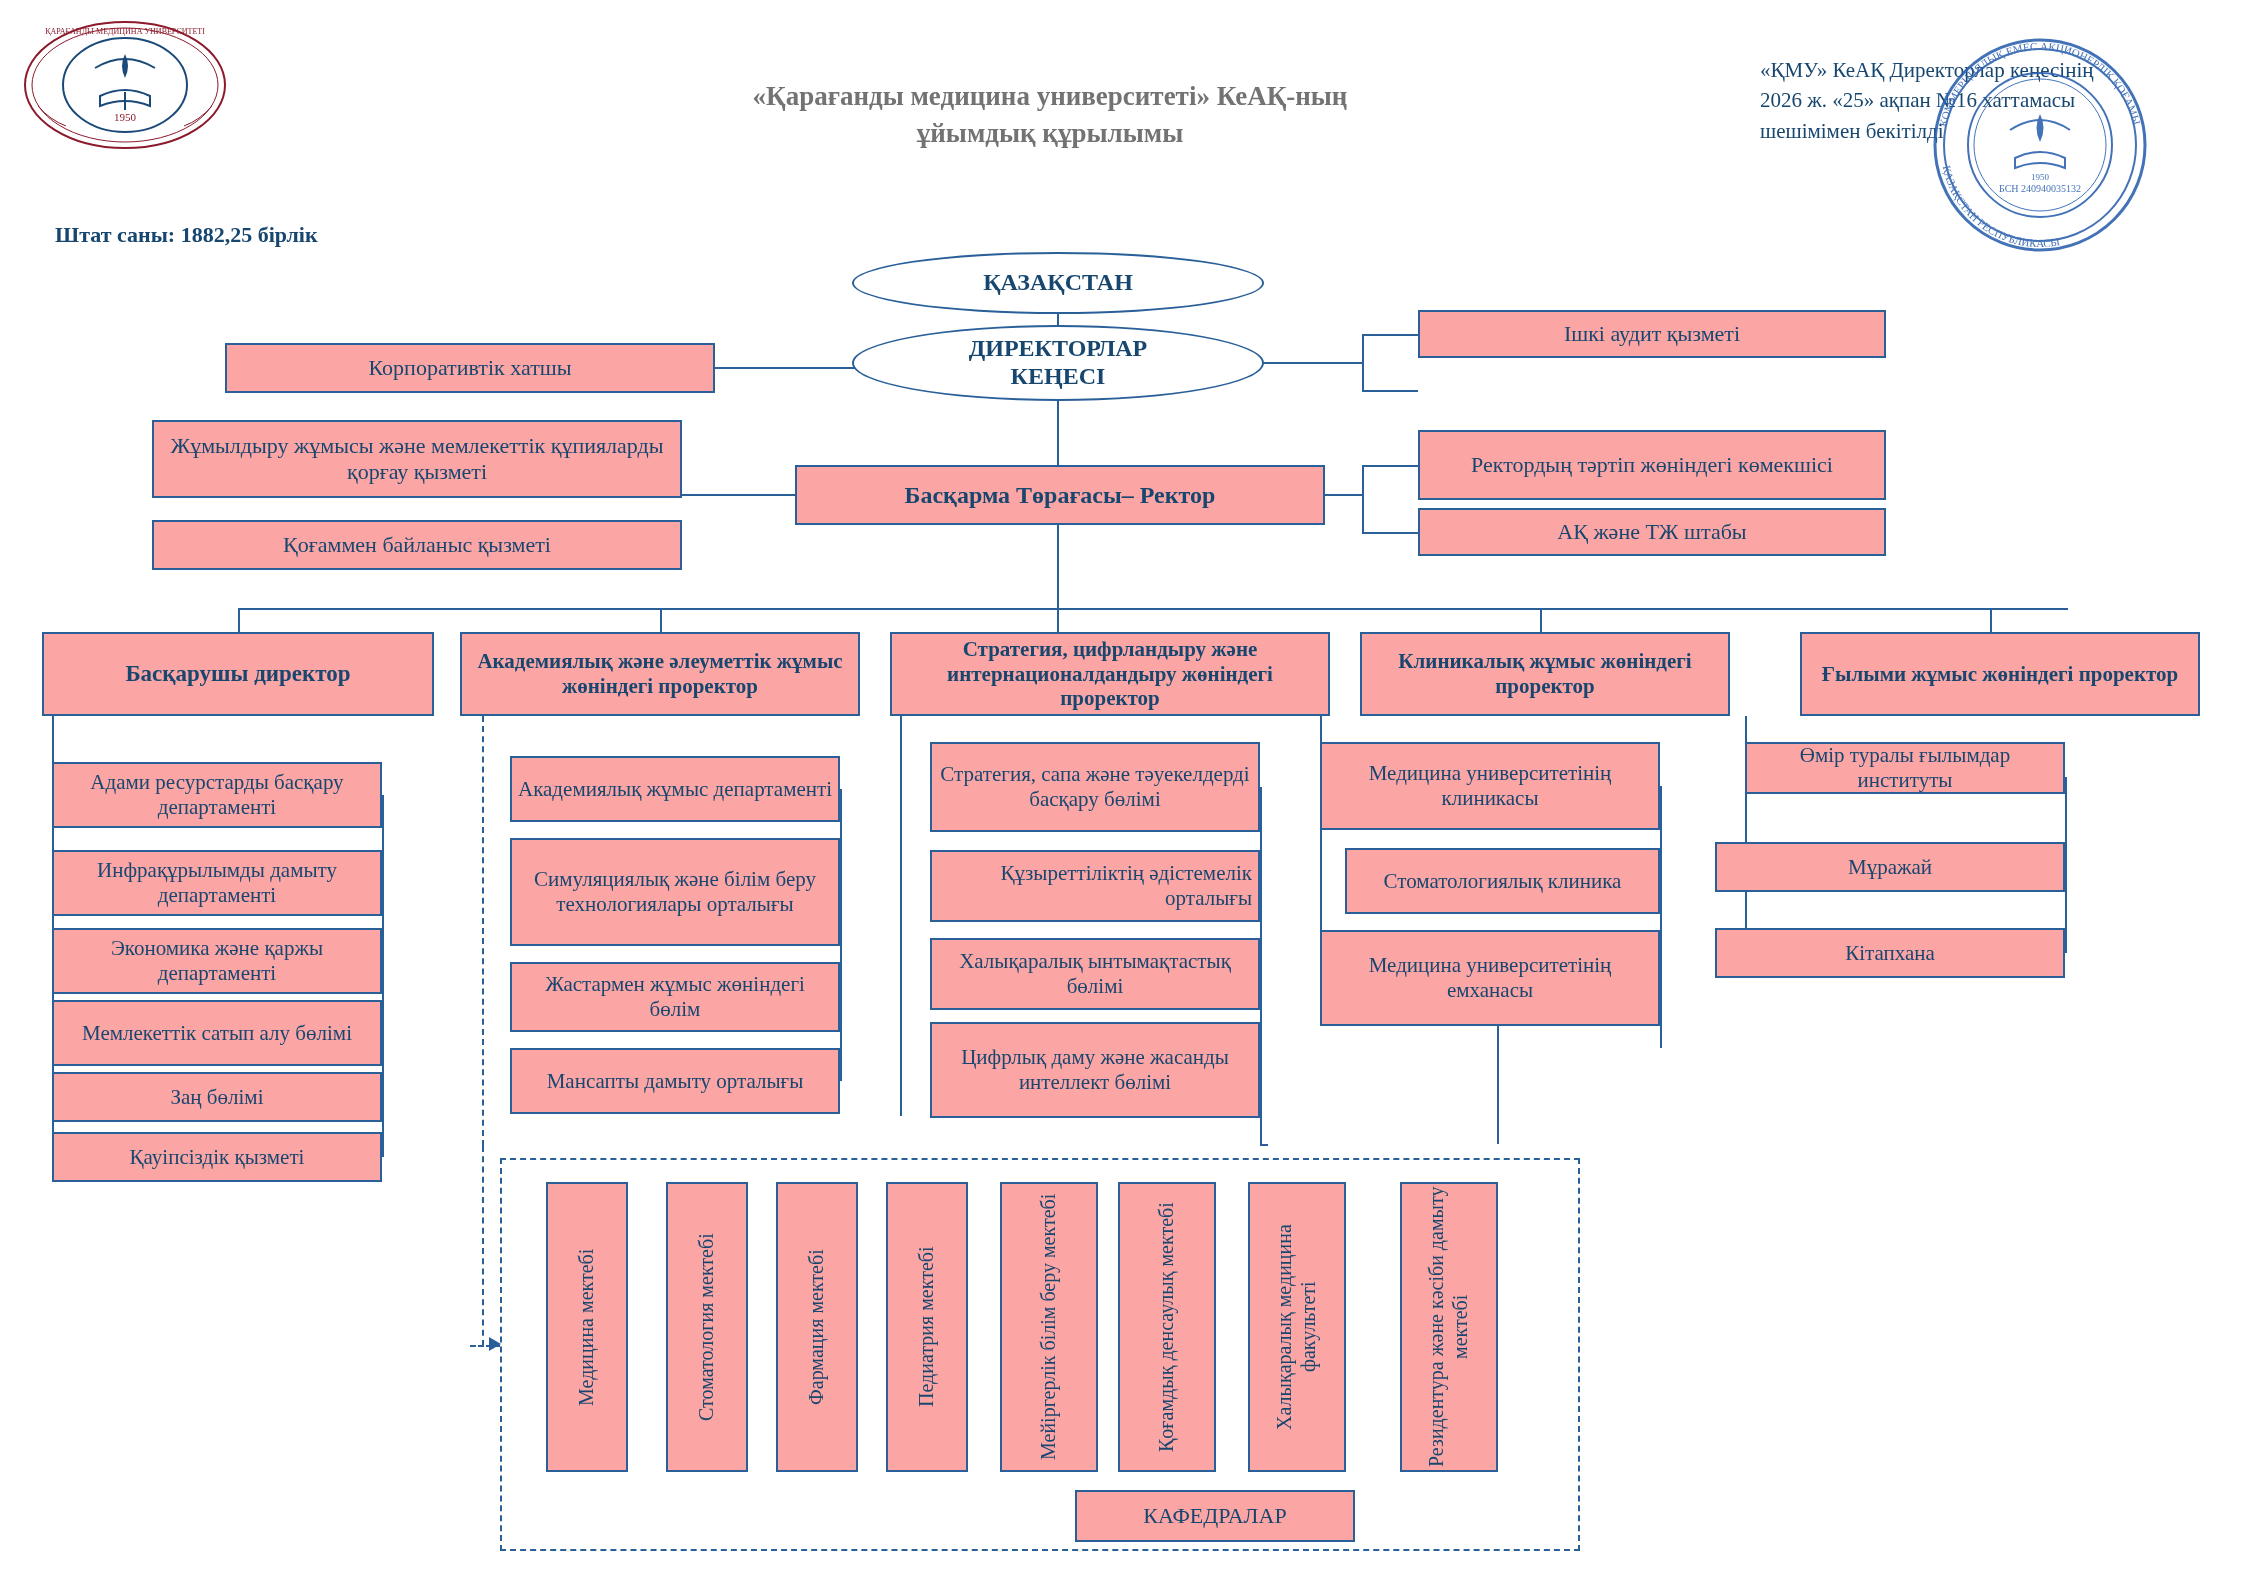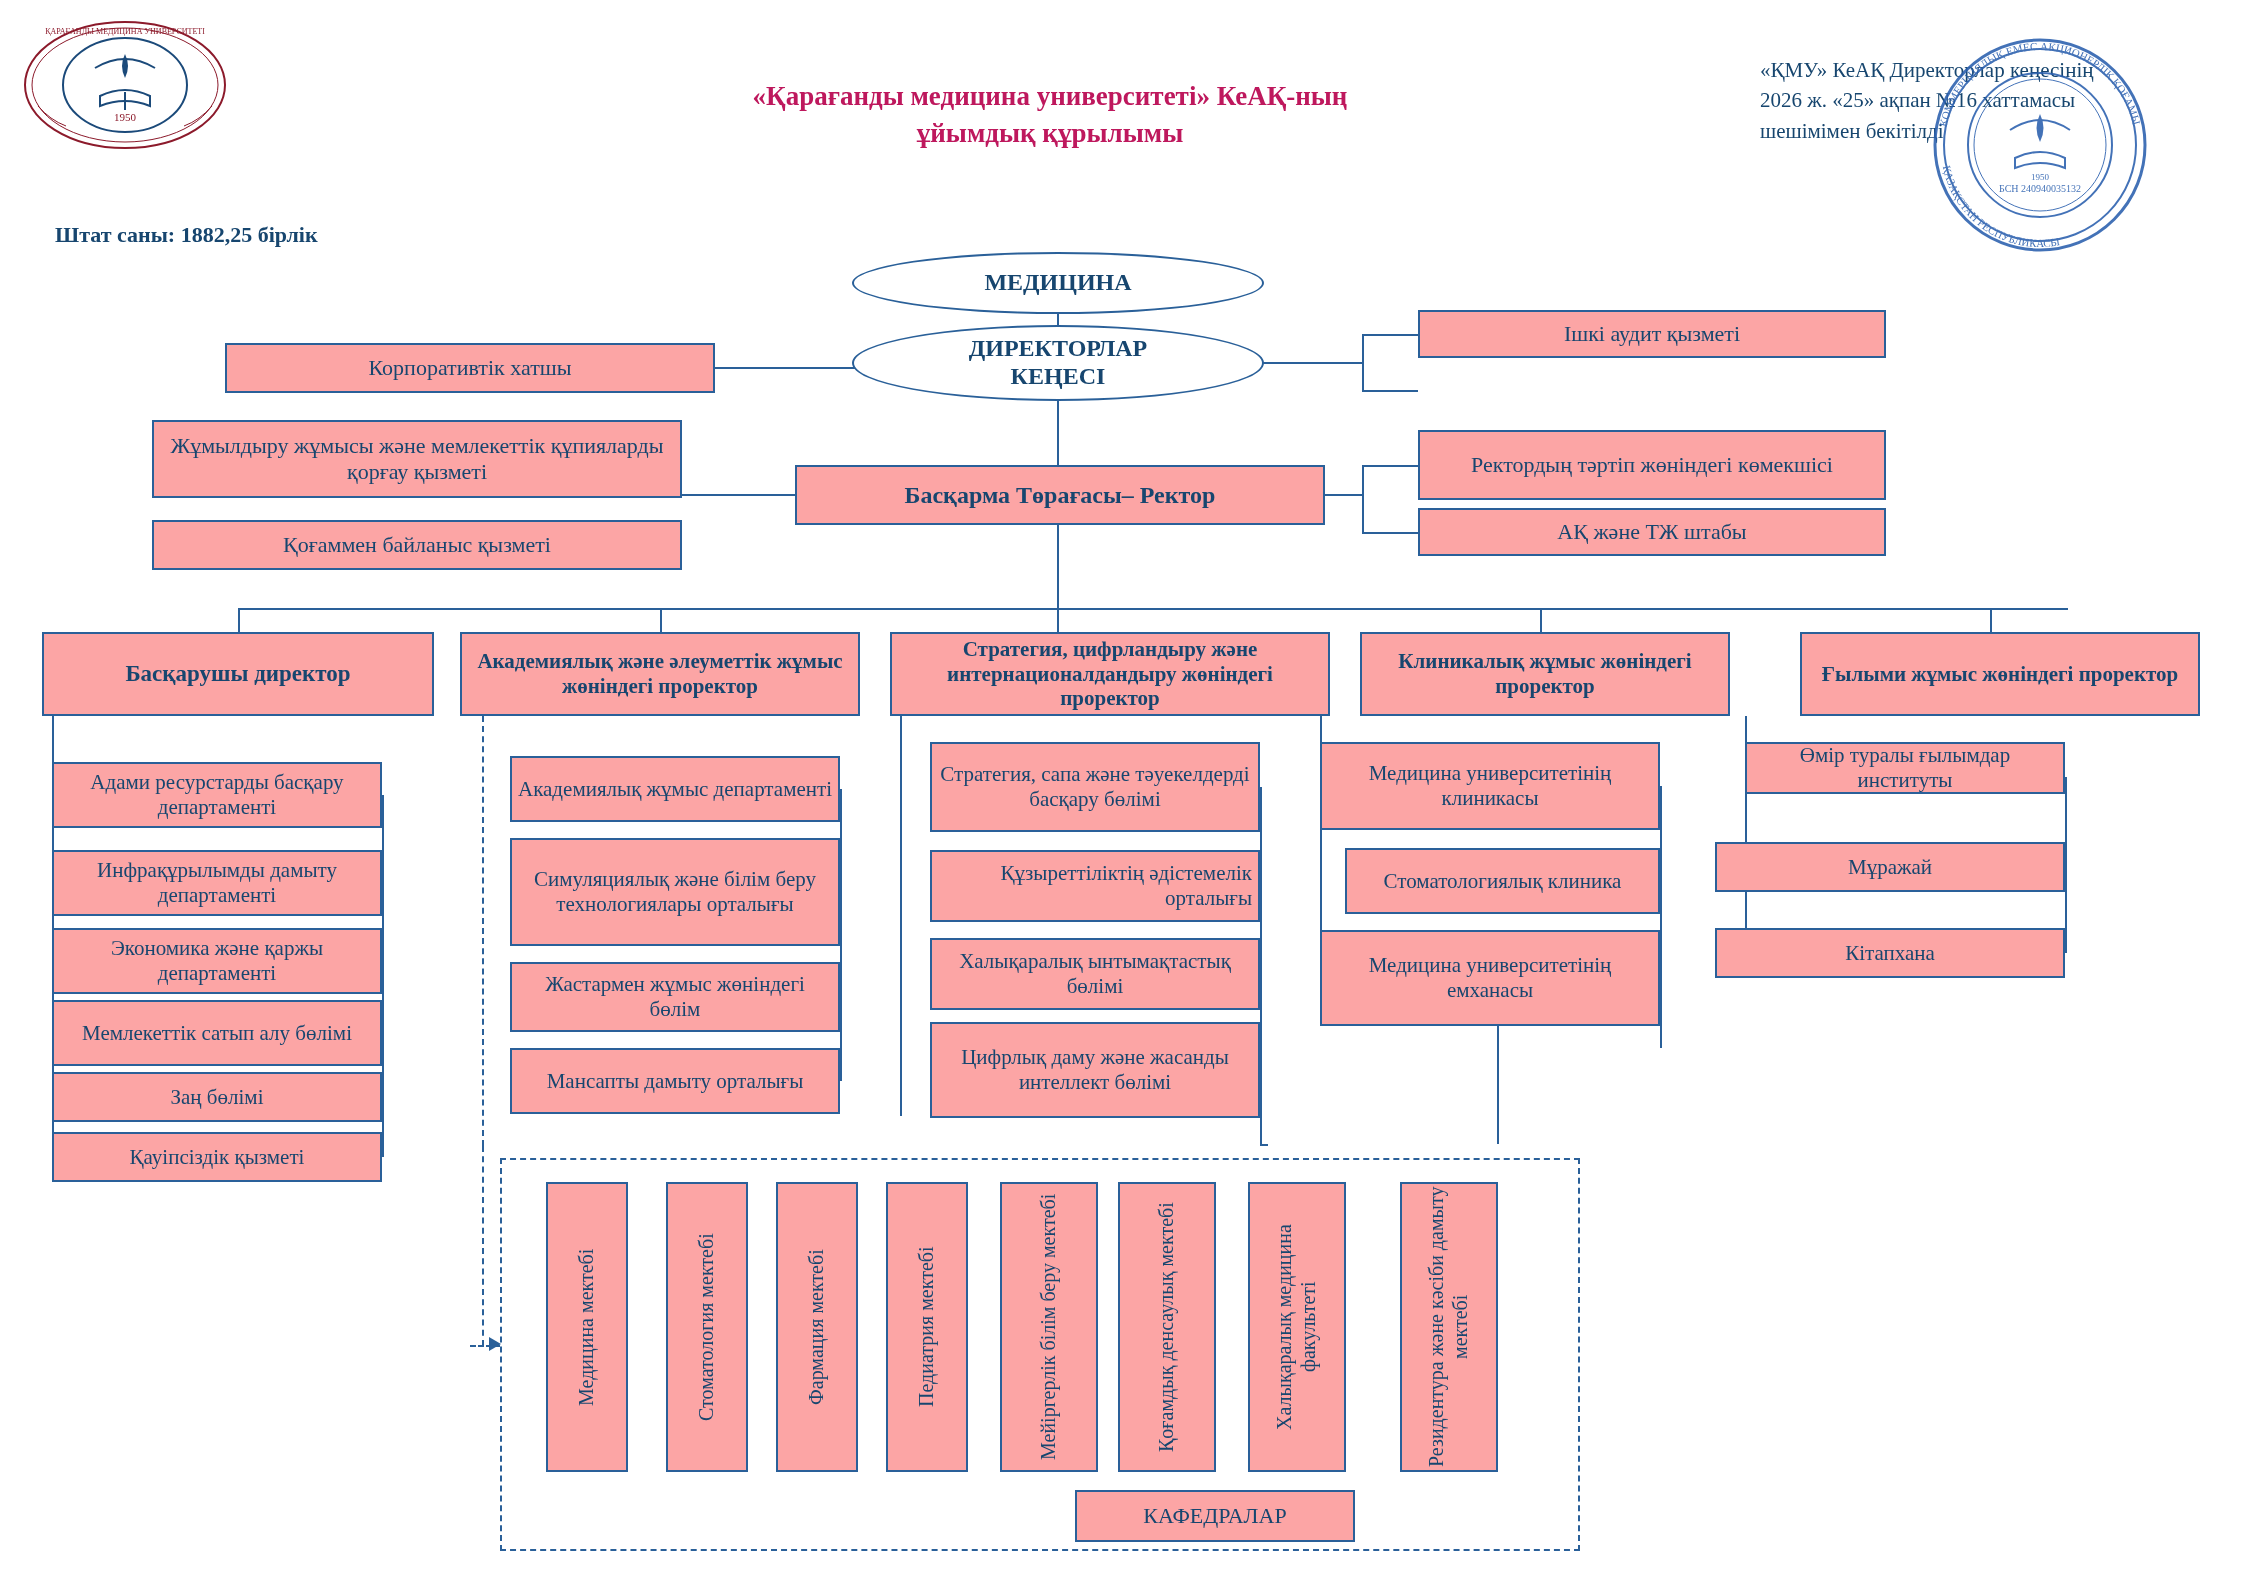--- a/index.html
+++ b/index.html
@@ -50,21 +50,21 @@
   .dash-h{position:absolute;height:0;border-top:2px dashed #2a6099;}
   .dashbox{position:absolute;border:2px dashed #2a6099;box-sizing:border-box;}
 
   
   .title{
     position:absolute;
     text-align:center;
     font-weight:bold;
     font-size:27px;
     line-height:1.38;
-    color:#be185d;
+    color:#737373;
   }
   .staff{
     position:absolute;
     font-weight:bold;
     font-size:22px;
     color:#17466f;
   }
   .approve{
     position:absolute;
     font-size:21px;
@@ -132,21 +132,21 @@
       <text font-size="11" fill="#2a5fae" font-family="'Liberation Serif',serif">
         <textPath href="#arcTop" startOffset="6%">КОММЕРЦИЯЛЫҚ ЕМЕС АКЦИОНЕРЛІК ҚОҒАМЫ</textPath>
       </text>
       <path id="arcBot" d="M36 118 a99 99 0 0 0 198 0" fill="none"></path>
       <text font-size="11" fill="#2a5fae" font-family="'Liberation Serif',serif">
         <textPath href="#arcBot" startOffset="6%">ҚАЗАҚСТАН РЕСПУБЛИКАСЫ</textPath>
       </text>
     </svg>
   </div>
 
-  <div class="ellipse" style="left:852px;top:252px;width:412px;height:62px;font-size:24px;">МЕДИЦИНА</div>
+  <div class="ellipse" style="left:852px;top:252px;width:412px;height:62px;font-size:24px;">ҚАЗАҚСТАН</div>
 
   <div class="ellipse" style="left:852px;top:325px;width:412px;height:76px;font-size:24px;flex-direction:column;">
     <span>ДИРЕКТОРЛАР</span>
     <span>КЕҢЕСІ</span>
   </div>
 
   <div class="box" style="left:225px;top:343px;width:490px;height:50px;font-size:22px;">Корпоративтік хатшы</div>
 
   <div class="box" style="left:1418px;top:310px;width:468px;height:48px;font-size:22px;">Ішкі аудит қызметі</div>
 

